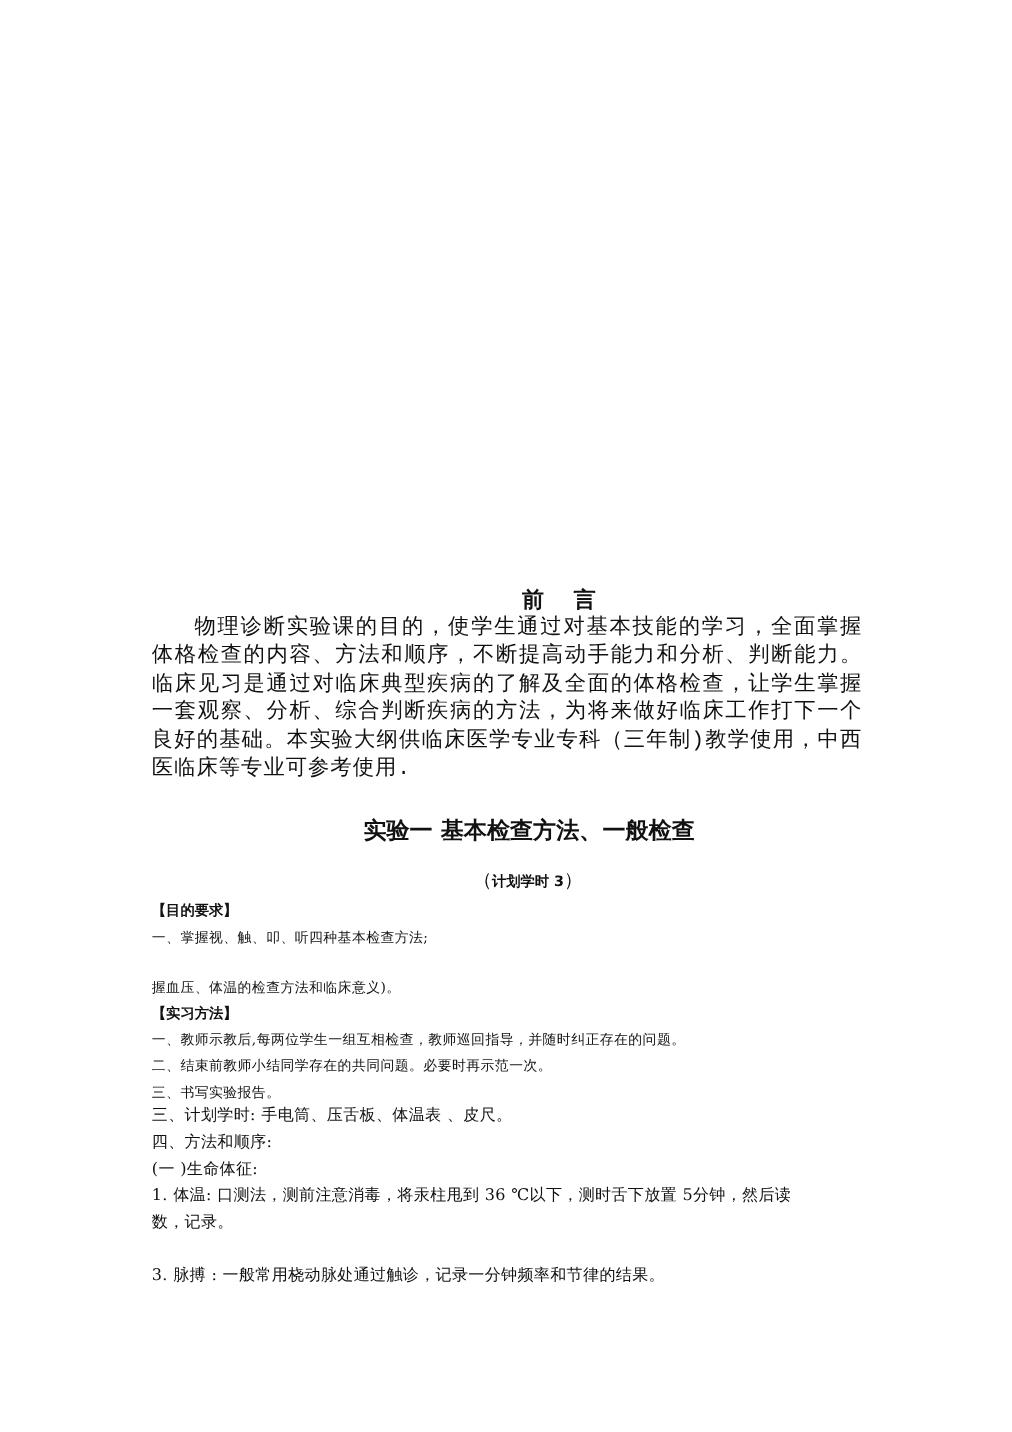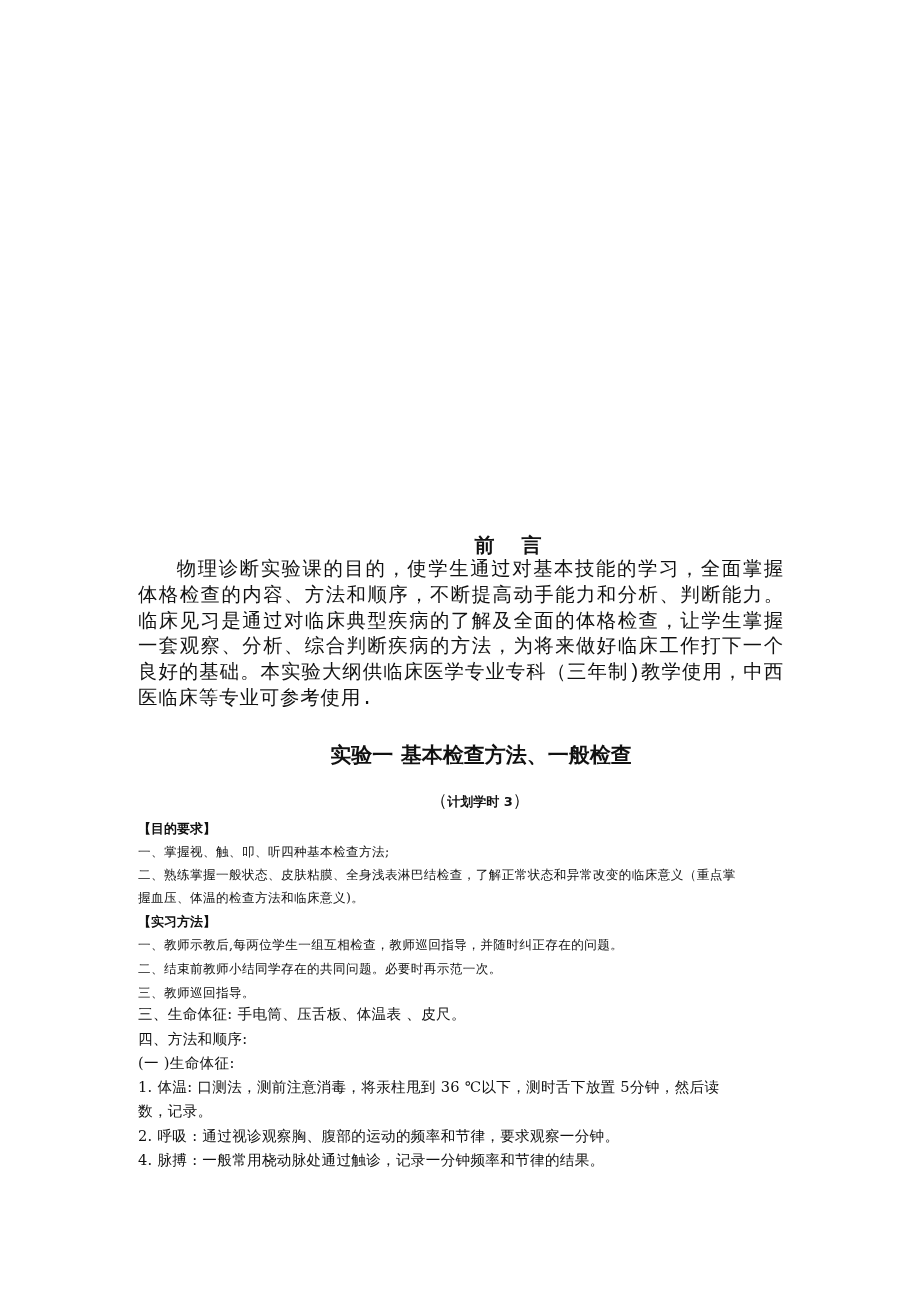--- a/index.html
+++ b/index.html
@@ -100,29 +100,27 @@
   <h1 class="line preface-title">前 言</h1>
 
   <p class="preface-body">物理诊断实验课的目的，使学生通过对基本技能的学习，全面掌握体格检查的内容、方法和顺序，不断提高动手能力和分析、判断能力。临床见习是通过对临床典型疾病的了解及全面的体格检查，让学生掌握一套观察、分析、综合判断疾病的方法，为将来做好临床工作打下一个良好的基础。本实验大纲供临床医学专业专科（三年制)教学使用，中西医临床等专业可参考使用.</p>
 
   <h2 class="line exp-title">实验一  基本检查方法、一般检查</h2>
 
   <div class="line exp-hours"><span class="paren">（</span><span>计划学时  3</span><span class="paren">）</span></div>
 
   <div class="line section-head" style="top:819px;">【目的要求】</div>
   <div class="line small" style="top:842px;">一、掌握视、触、叩、听四种基本检查方法;</div>
-  <div class="line small" style="top:865px;">二、熟练掌握一般状态、皮肤粘膜、全身浅表淋巴结检查，了解正常状态和异常改变的临床意义（重点掌</div>
   <div class="line small" style="top:888px;">握血压、体温的检查方法和临床意义)。</div>
 
   <div class="line section-head" style="top:912px;">【实习方法】</div>
   <div class="line small" style="top:959px;">二、结束前教师小结同学存在的共同问题。必要时再示范一次。</div>
   <div class="line small" style="top:935px;">一、教师示教后,每两位学生一组互相检查，教师巡回指导，并随时纠正存在的问题。</div>
-  <div class="line small" style="top:983px;">三、教师巡回指导。</div>
+  <div class="line small" style="top:983px;">三、书写实验报告。</div>
 
-  <div class="line medium" style="top:1003px;">三、生命体征:   手电筒、压舌板、体温表  、皮尺。</div>
+  <div class="line medium" style="top:1003px;">三、计划学时:   手电筒、压舌板、体温表  、皮尺。</div>
   <div class="line medium" style="top:1028px;">四、方法和顺序:</div>
   <div class="line medium" style="top:1052px;">(一 )生命体征:</div>
   <div class="line medium" style="top:1076px;text-align:right;">1. 体温:   口测法，测前注意消毒，将汞柱甩到 36 ℃以下，测时舌下放置 5分钟，然后读</div>
   <div class="line medium" style="top:1100px;">数，记录。</div>
-  <div class="line medium" style="top:1125px;">2. 呼吸  : 通过视诊观察胸、腹部的运动的频率和节律，要求观察一分钟。</div>
-  <div class="line medium" style="top:1149px;">4. 脉搏  : 一般常用桡动脉处通过触诊，记录一分钟频率和节律的结果。</div>
+  <div class="line medium" style="top:1149px;">3. 脉搏  : 一般常用桡动脉处通过触诊，记录一分钟频率和节律的结果。</div>
 
 </div>
 
 </body></html>

